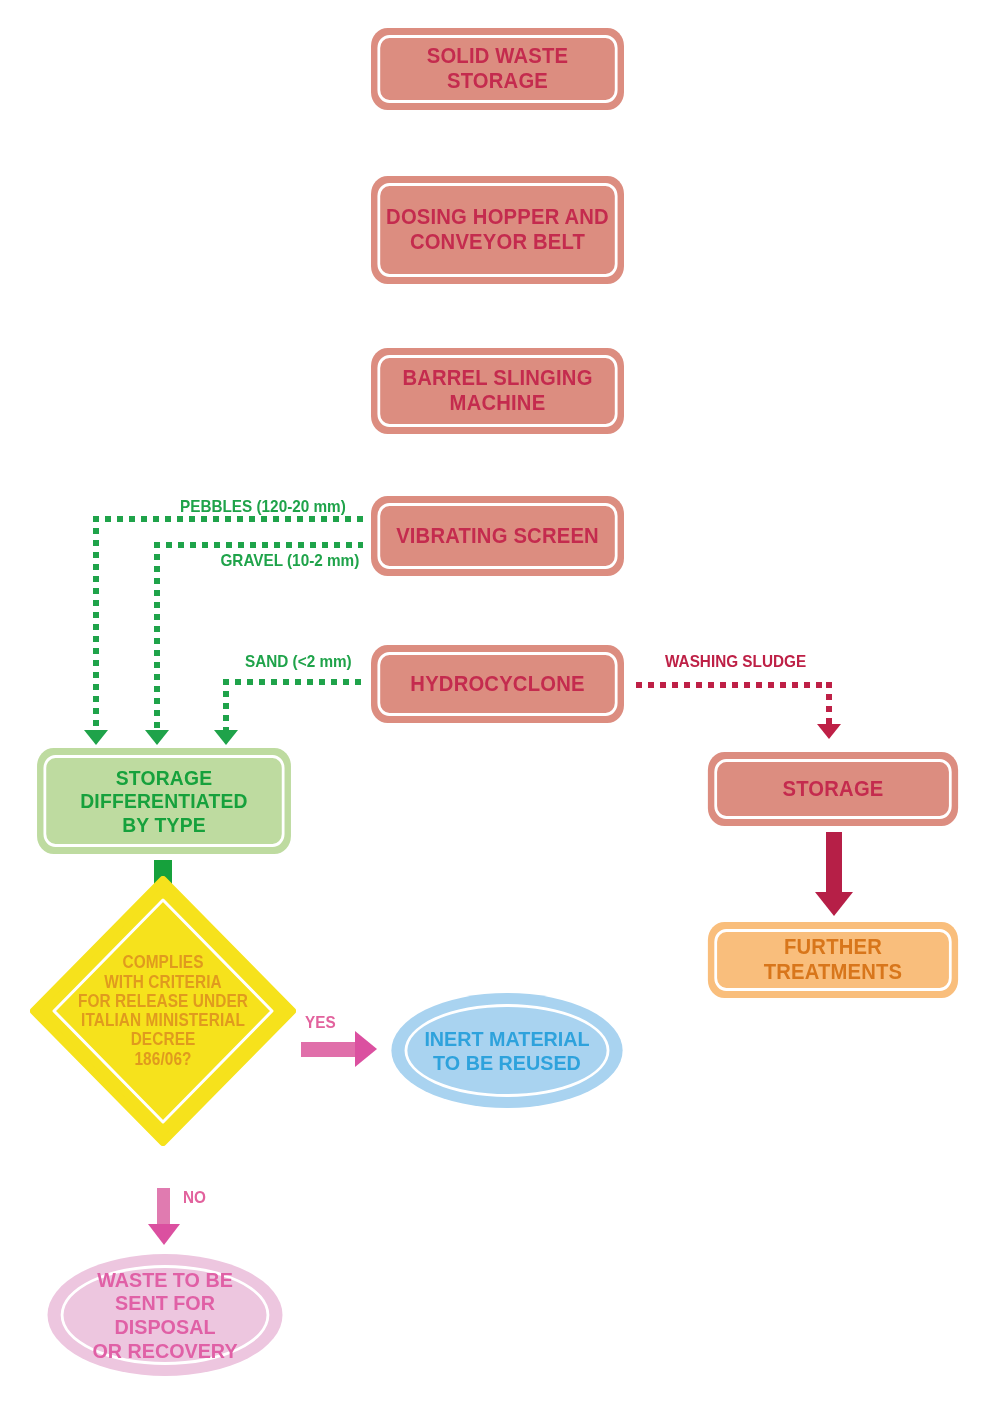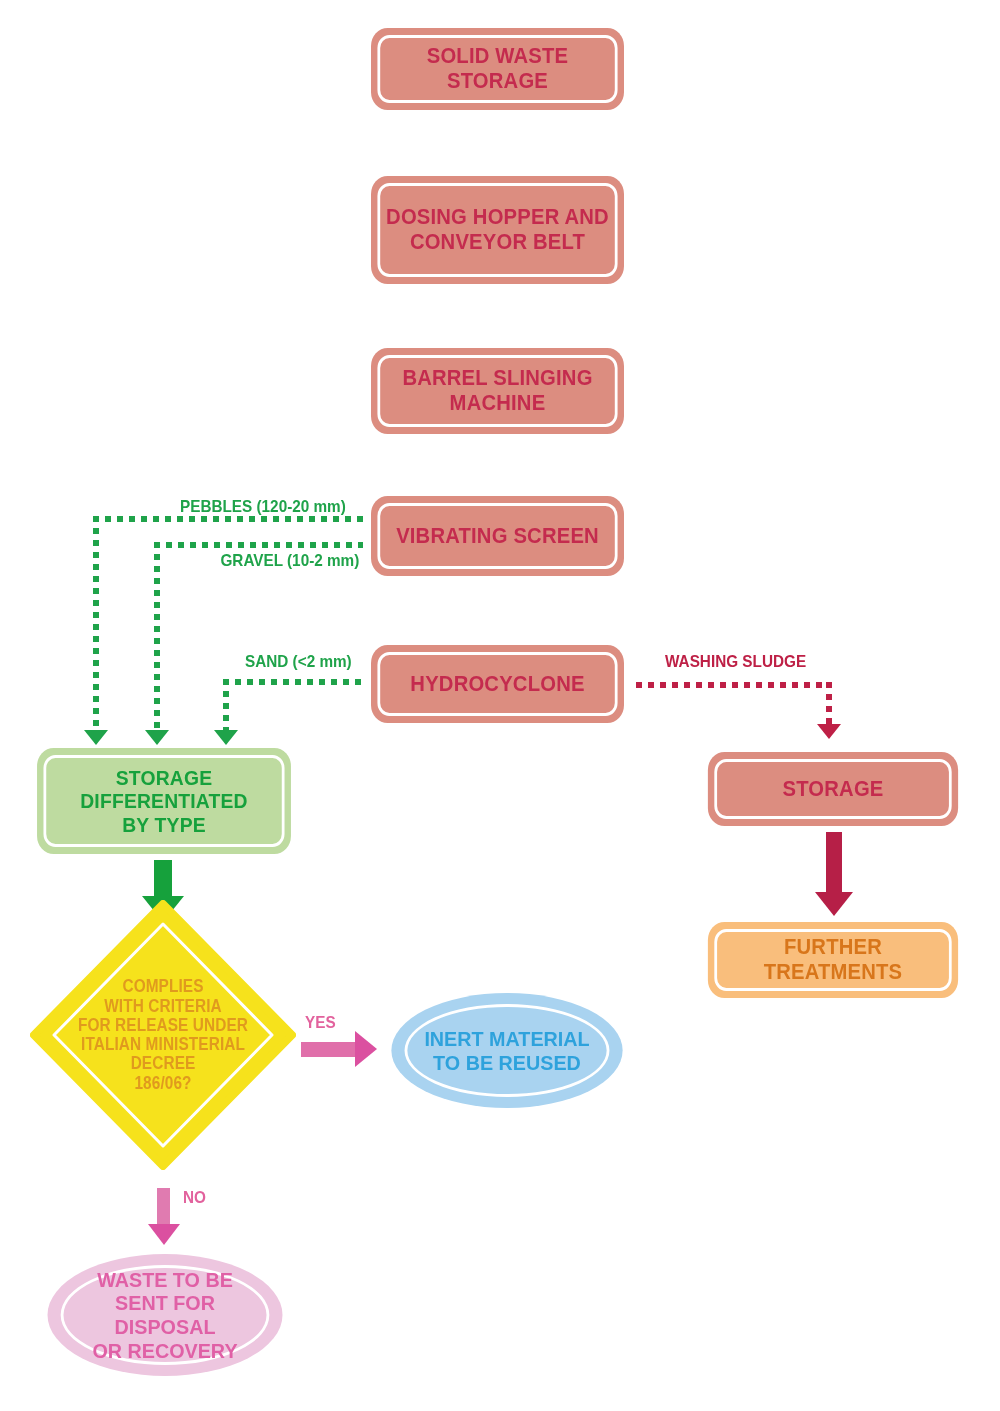--- a/index.html
+++ b/index.html
@@ -204,21 +204,21 @@
     <span class="shaft" style="left:13px;top:0;width:16px;height:62px;"></span>
     <span class="head" style="left:2px;top:60px;"></span>
   </div>
 
   <div class="pbox orangebox" style="left:697px;top:922px;width:272px;height:76px;font-size:22px;">
     <span class="inner"></span>
     <span class="lbl" style="white-space:pre-line;">FURTHER
 TREATMENTS</span>
   </div>
 
-  <div class="diamond-wrap" style="left:30px;top:900px;width:266px;height:270px;">
+  <div class="diamond-wrap" style="left:30px;top:876px;width:266px;height:270px;">
     <svg class="diamond-shape" viewBox="0 0 266 270">
       <polygon points="133,4 262,135 133,266 4,135" fill="#F6E21C" stroke="#F6E21C" stroke-width="8" stroke-linejoin="round"></polygon>
       <polygon points="133,24 242,135 133,246 24,135" fill="none" stroke="#ffffff" stroke-width="3" stroke-linejoin="round"></polygon>
     </svg>
     <div class="diamond-text" style="font-size:17.5px;white-space:pre-line;">COMPLIES
 WITH CRITERIA
 FOR RELEASE UNDER
 ITALIAN MINISTERIAL
 DECREE
 186/06?</div>

